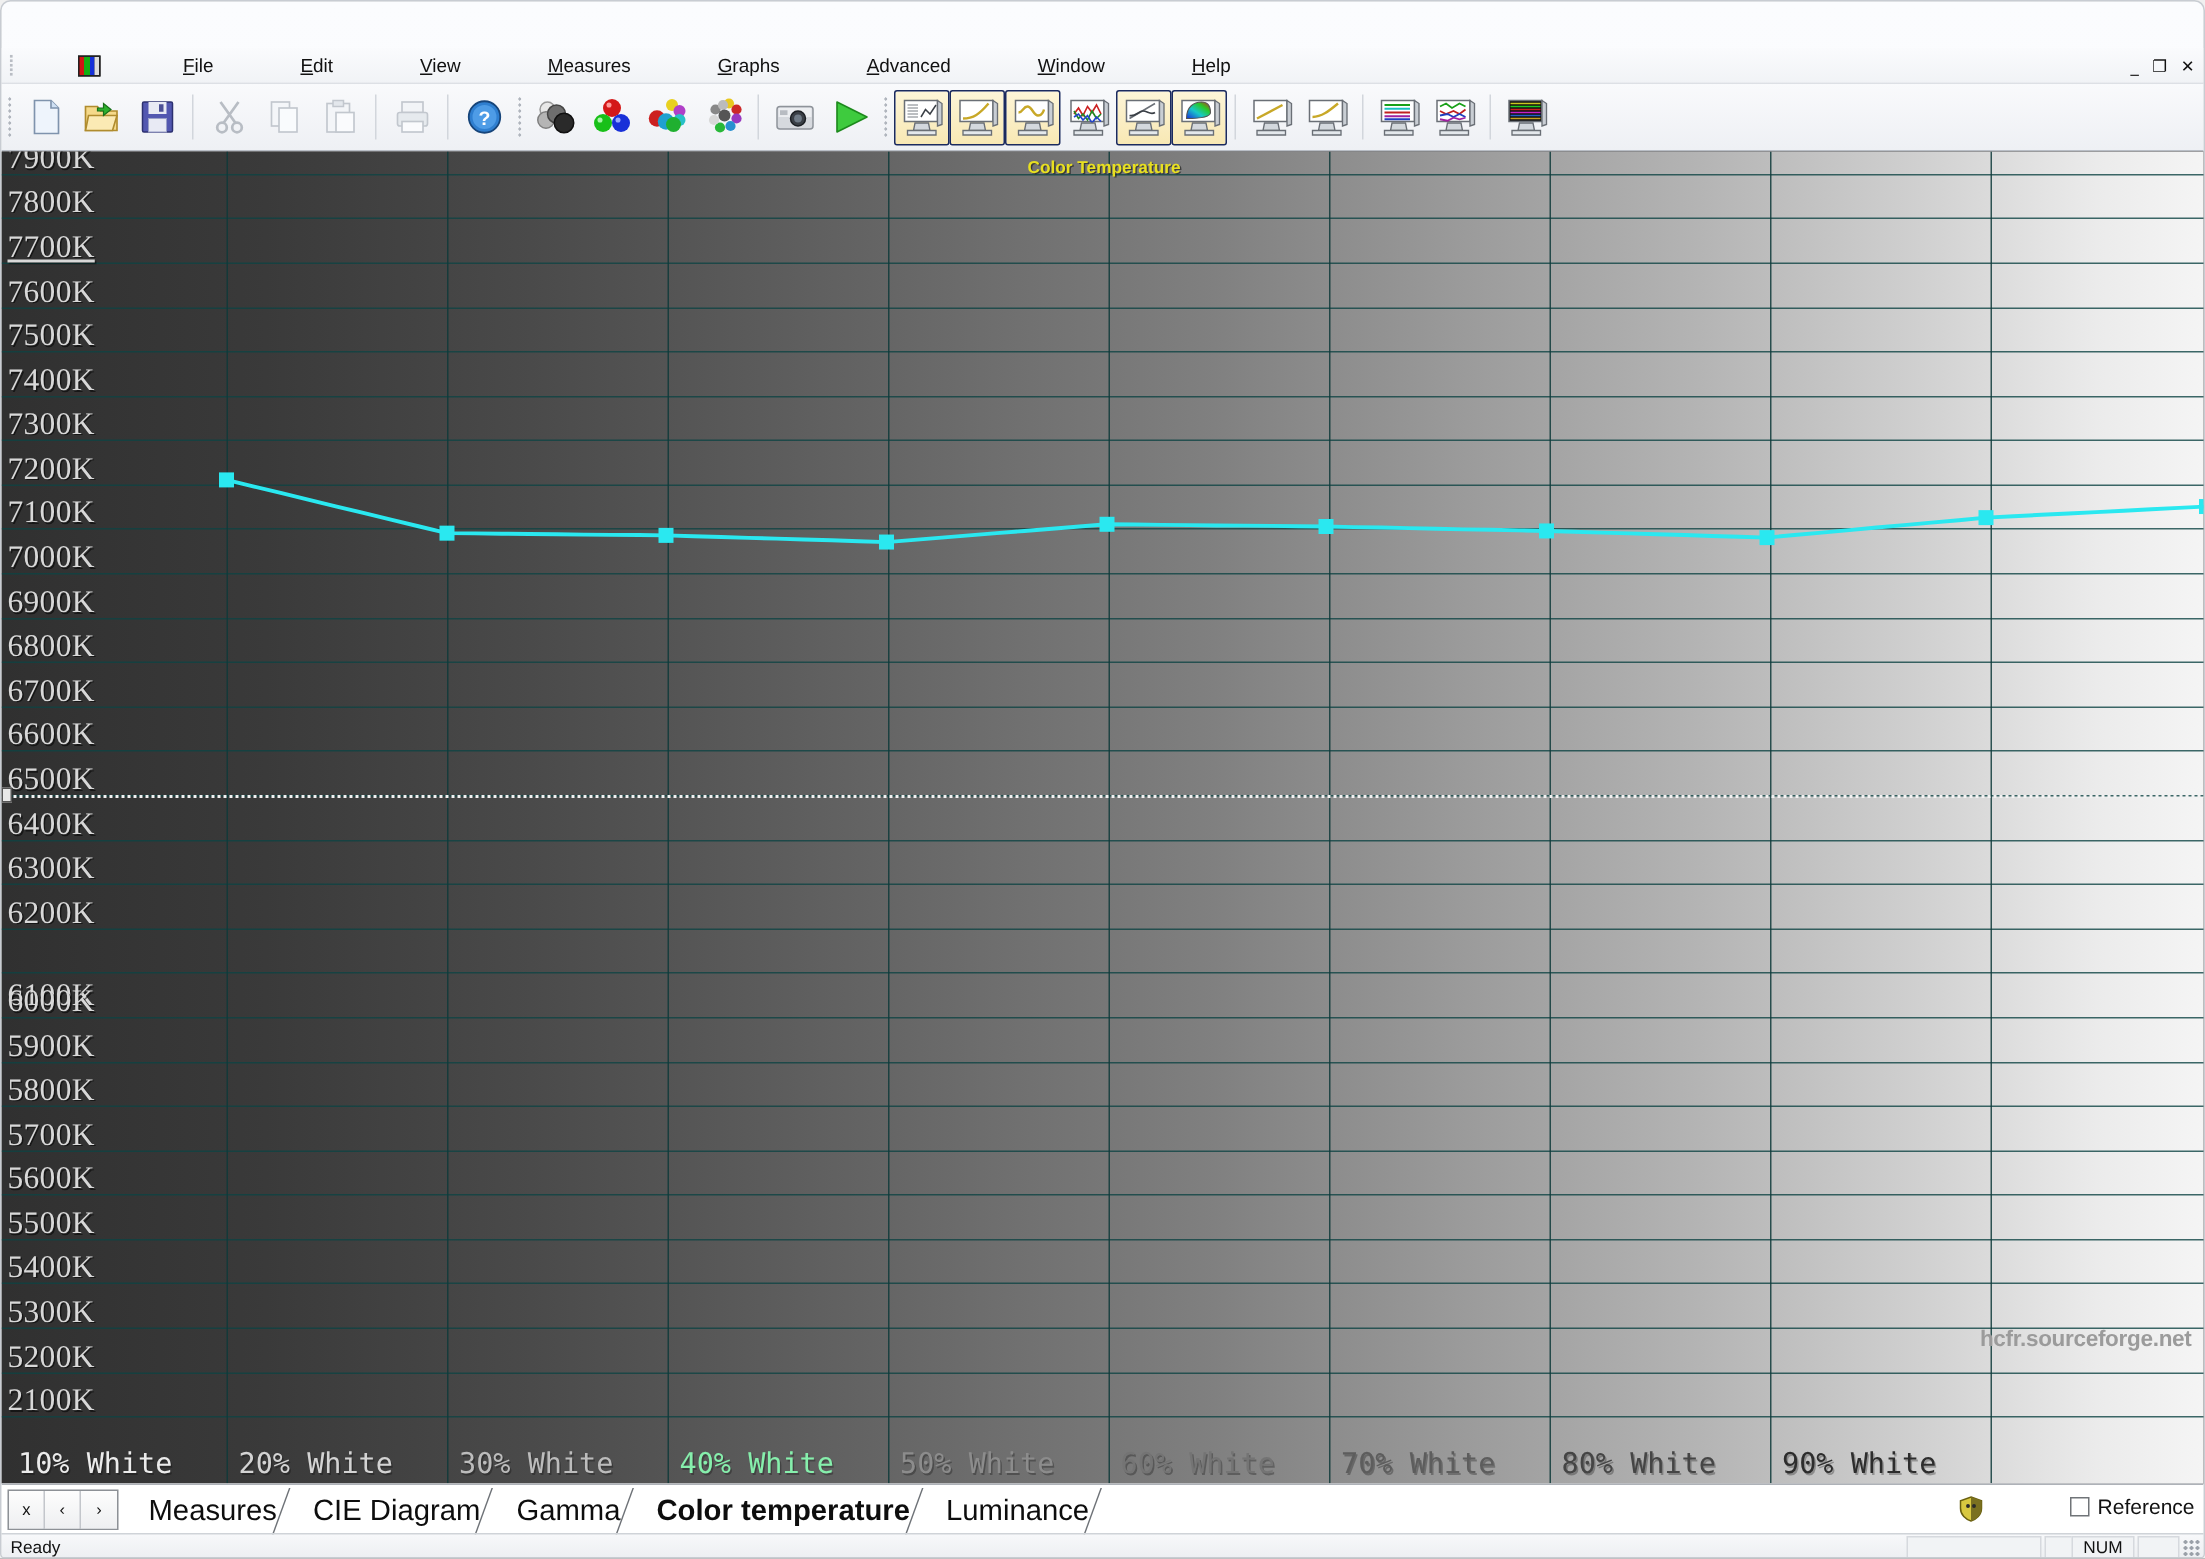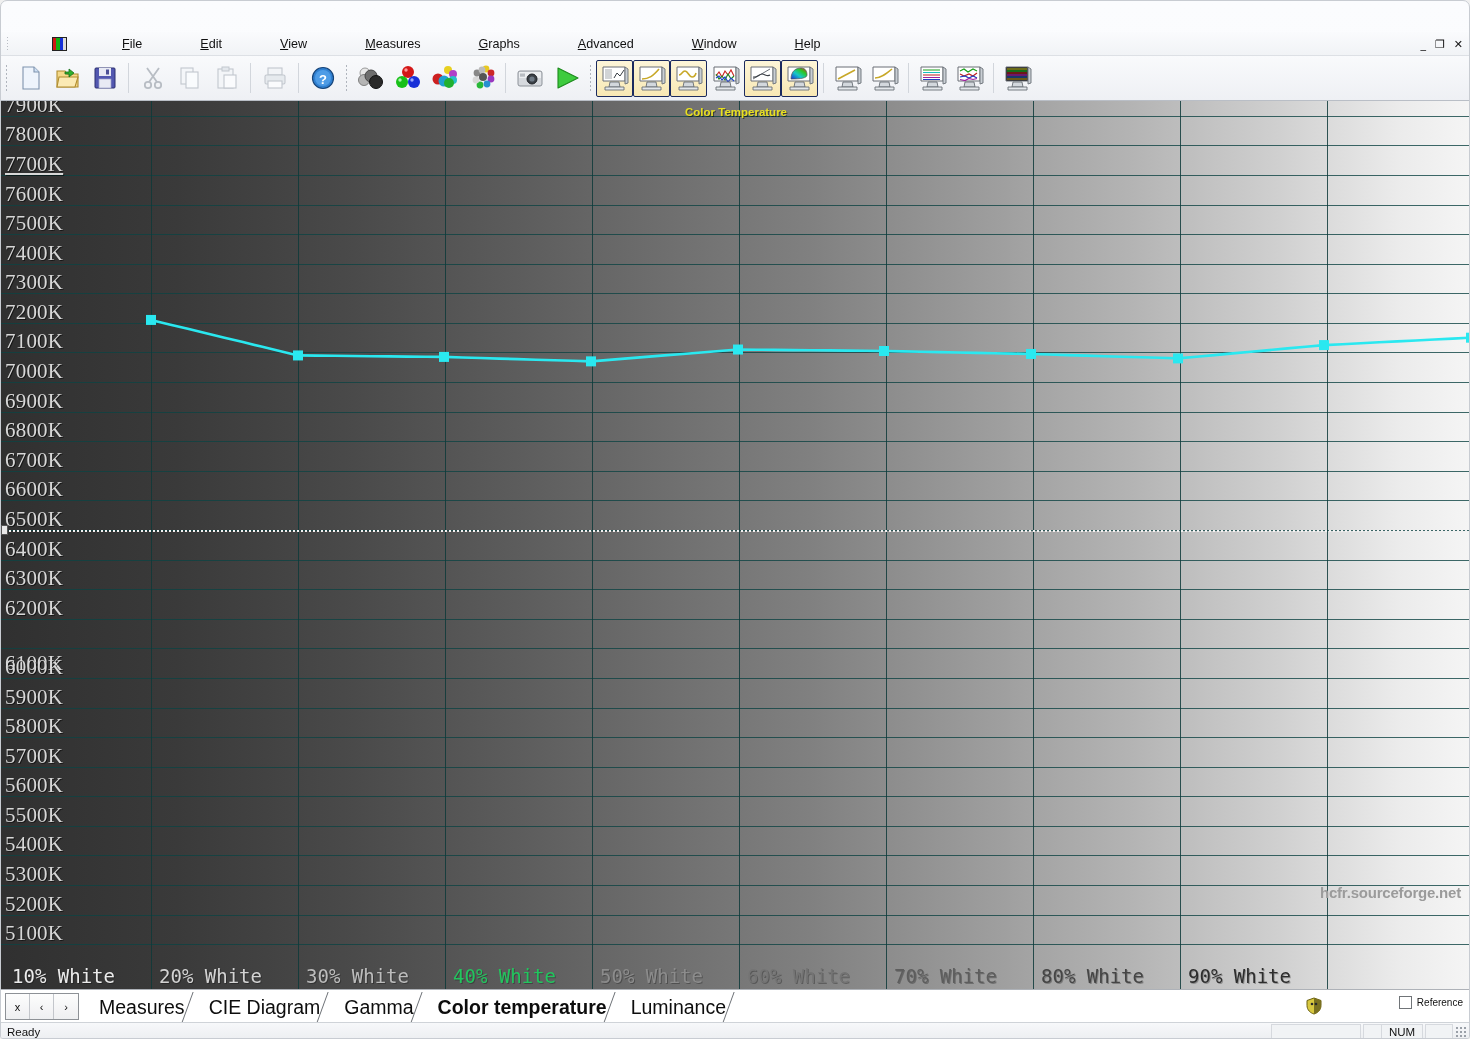--- a/index.html
+++ b/index.html
@@ -176,21 +176,21 @@
   .tab.active { font-weight: bold; }
   .tab::after {
     content: ""; position: absolute; right: -9px; bottom: 0;
     width: 18px; height: 31px;
     border-left: 1px solid #6e7277;
     transform: skewX(-20deg);
   }
   #refbox {
     position: absolute; right: 6px; top: 6px;
     display: flex; align-items: center; gap: 5px;
-    font-size: 10px; color: #111;
+    font-size: 14px; color: #111;
   }
   #refbox .cb {
     width: 13px; height: 13px; border: 1px solid #707478; background: #fff;
   }
   #shield {
     position: absolute; right: 146px; top: 7px; width: 18px; height: 18px;
   }
 
   
   #statusbar {
@@ -594,21 +594,21 @@
         <div class="ylab" style="top: 552px;">6100K</div>
         <div class="ylab" style="top: 555.931px;">6000K</div>
         <div class="ylab" style="top: 585.517px;">5900K</div>
         <div class="ylab" style="top: 615.103px;">5800K</div>
         <div class="ylab" style="top: 644.69px;">5700K</div>
         <div class="ylab" style="top: 674.276px;">5600K</div>
         <div class="ylab" style="top: 703.862px;">5500K</div>
         <div class="ylab" style="top: 733.448px;">5400K</div>
         <div class="ylab" style="top: 763.034px;">5300K</div>
         <div class="ylab" style="top: 792.621px;">5200K</div>
-        <div class="ylab" style="top: 822.207px;">5100K</div>
+        <div class="ylab" style="top: 822.207px;">2100K</div>
       </div>
     <div id="reflineY" style="top: 429px; border-top-color: rgb(242, 242, 242);"></div>
     <div id="refnub" style="top: 424px;"></div>
     <svg id="serieslayer" viewBox="0 0 1470 888" preserveAspectRatio="none">
         <path d="M150,218.93793103448277 L168.4,223.4 L186.8,227.8 L205.1,232.3 L223.5,236.7 L241.9,241.1 L260.3,245.6 L278.6,250.0 L297.0,254.4 L315.3,254.6 L333.5,254.8 L351.8,255.0 L370.0,255.2 L388.3,255.4 L406.5,255.6 L424.8,255.7 L443.0,255.9 L461.4,256.5 L479.8,257.0 L498.1,257.6 L516.5,258.1 L534.9,258.7 L553.3,259.2 L571.6,259.8 L590.0,260.4 L608.4,258.9 L626.8,257.4 L645.1,255.9 L663.5,254.4 L681.9,253.0 L700.3,251.5 L718.6,250.0 L737.0,248.5 L755.3,248.7 L773.5,248.9 L791.8,249.1 L810.0,249.3 L828.3,249.4 L846.5,249.6 L864.8,249.8 L883.0,250.0 L901.4,250.4 L919.8,250.7 L938.1,251.1 L956.5,251.5 L974.9,251.9 L993.3,252.2 L1011.6,252.6 L1030.0,253.0 L1048.4,253.5 L1066.8,254.1 L1085.1,254.6 L1103.5,255.2 L1121.9,255.7 L1140.3,256.3 L1158.6,256.8 L1177.0,257.4 L1195.3,255.7 L1213.5,254.1 L1231.8,252.4 L1250.0,250.7 L1268.3,249.1 L1286.5,247.4 L1304.8,245.8 L1323.0,244.1 L1341.4,243.2 L1359.8,242.2 L1378.1,241.3 L1396.5,240.4 L1414.9,239.5 L1433.3,238.5 L1451.6,237.6 L1470.0,236.7" fill="none" stroke="#2ae8f0" stroke-width="2.6"></path>
         <rect x="145" y="213.93793103448277" width="10" height="10" fill="#2ae8f0"></rect>
         <rect x="292" y="249.44137931034481" width="10" height="10" fill="#2ae8f0"></rect>
         <rect x="438" y="250.9206896551724" width="10" height="10" fill="#2ae8f0"></rect>
         <rect x="585" y="255.3586206896552" width="10" height="10" fill="#2ae8f0"></rect>
         <rect x="732" y="243.52413793103452" width="10" height="10" fill="#2ae8f0"></rect>
@@ -616,21 +616,21 @@
         <rect x="1025" y="247.96206896551723" width="10" height="10" fill="#2ae8f0"></rect>
         <rect x="1172" y="252.39999999999998" width="10" height="10" fill="#2ae8f0"></rect>
         <rect x="1318" y="239.08620689655174" width="10" height="10" fill="#2ae8f0"></rect>
         <rect x="1465" y="231.68965517241378" width="10" height="10" fill="#2ae8f0"></rect>
       </svg>
     <div id="chart-title">Color Temperature</div>
     <div id="xlabels">
         <div class="xlab" style="left: 11px; color: rgb(235, 235, 235);">10% White</div>
         <div class="xlab" style="left: 158px; color: rgb(211, 211, 211);">20% White</div>
         <div class="xlab" style="left: 305px; color: rgb(188, 188, 188);">30% White</div>
-        <div class="xlab" style="left: 452px; color: #22c55e;">40% White</div>
+        <div class="xlab" style="left: 452px; color: #86efac;">40% White</div>
         <div class="xlab" style="left: 599px; color: rgb(140, 140, 140);">50% White</div>
         <div class="xlab" style="left: 746px; color: rgb(116, 116, 116);">60% White</div>
         <div class="xlab" style="left: 893px; color: rgb(93, 93, 93);">70% White</div>
         <div class="xlab" style="left: 1040px; color: rgb(69, 69, 69);">80% White</div>
         <div class="xlab" style="left: 1187px; color: rgb(45, 45, 45);">90% White</div>
       </div>
     <div id="watermark">hcfr.sourceforge.net</div>
   </div>
 
   <div id="tabbar">

